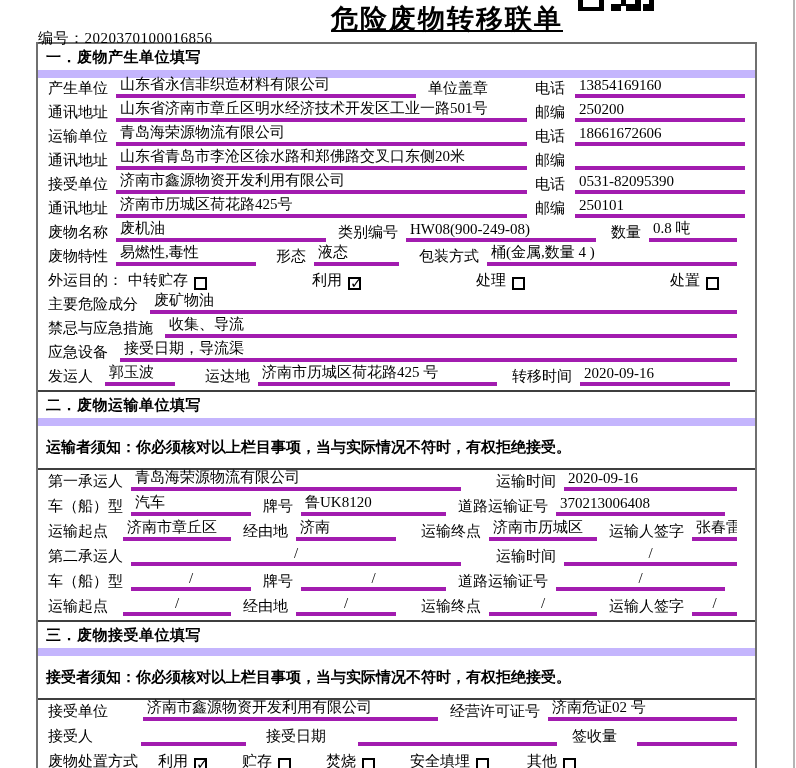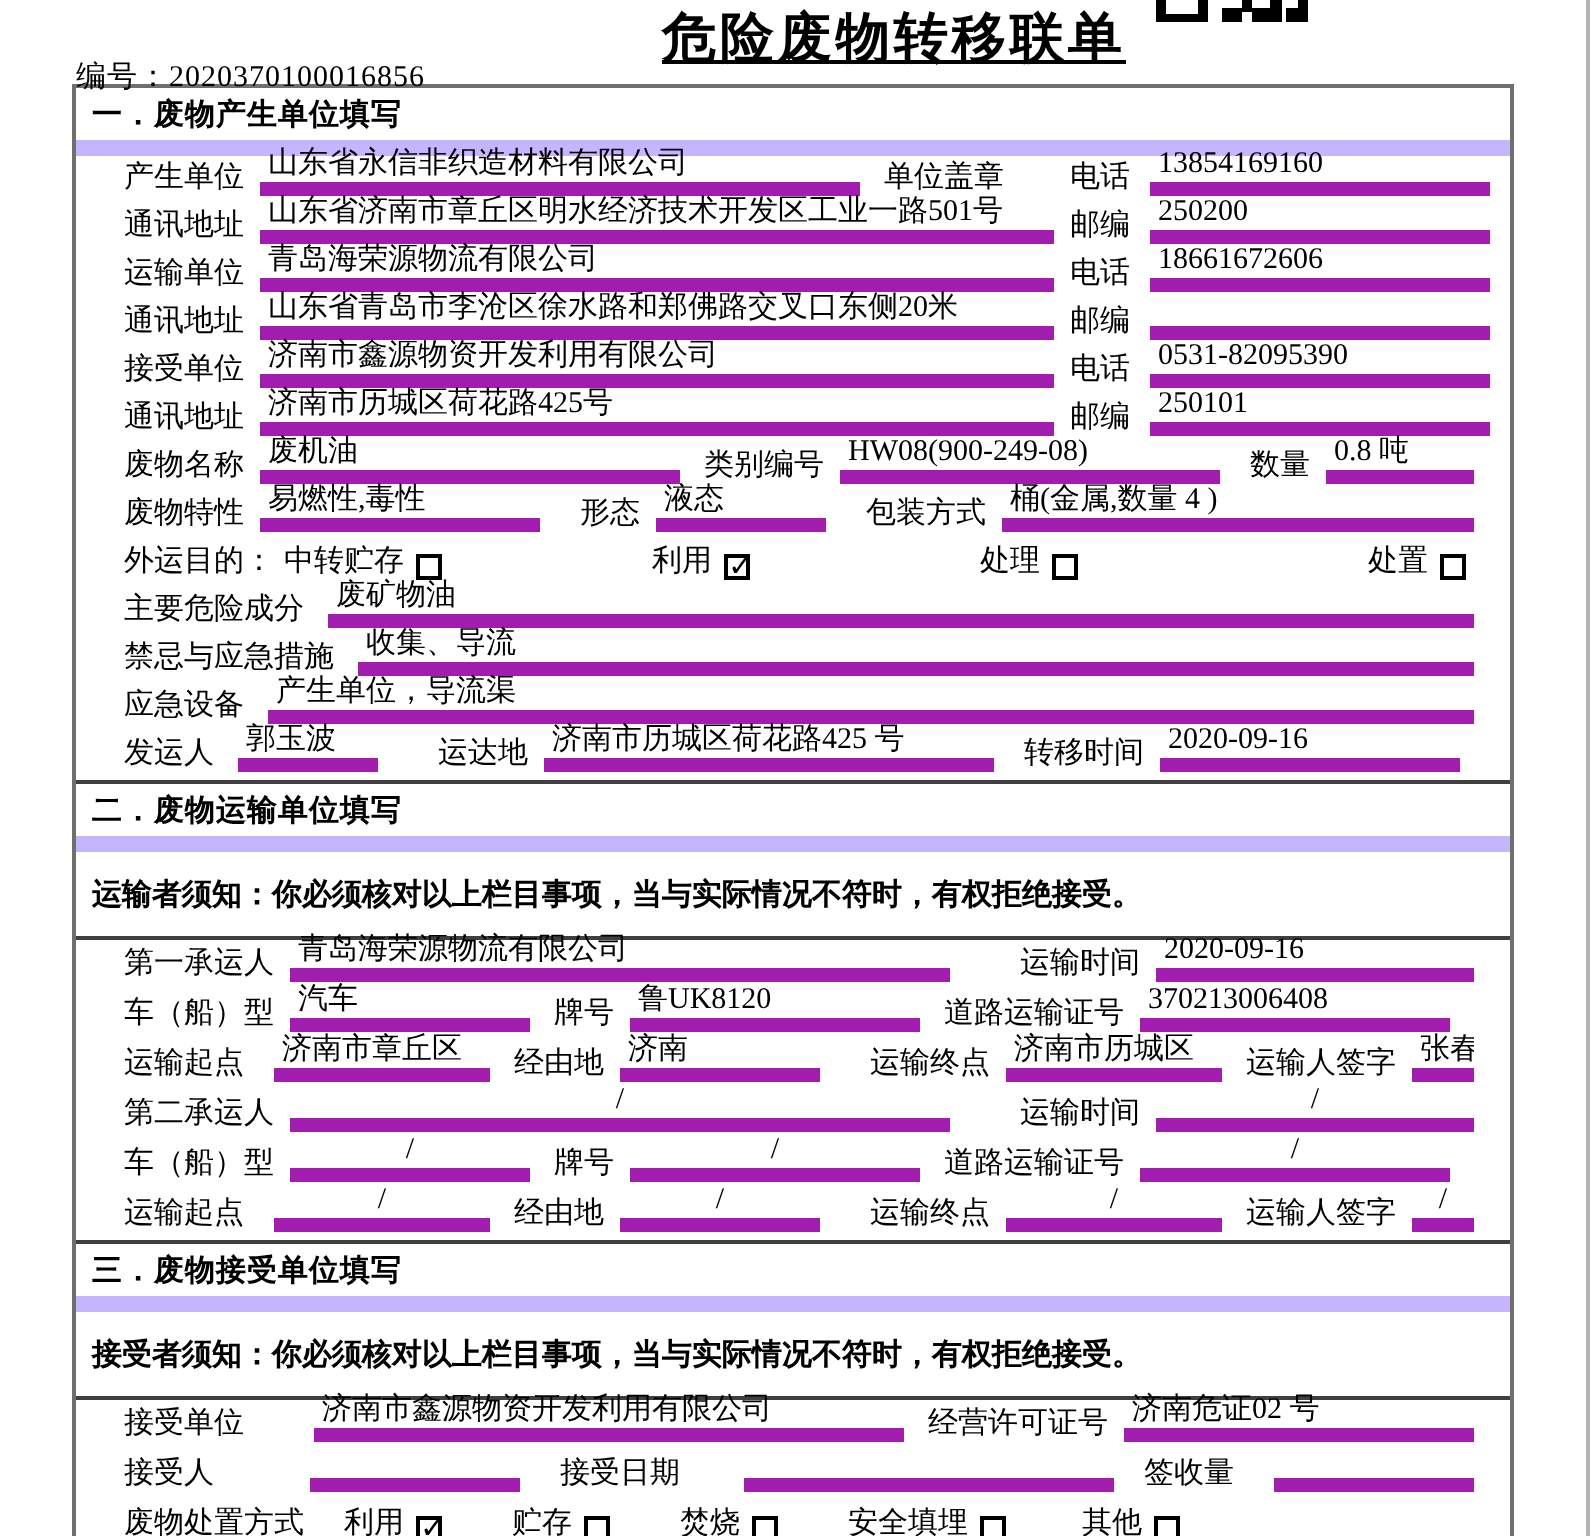--- a/index.html
+++ b/index.html
@@ -16,24 +16,24 @@
   .serial { position: absolute; left: 38px; top: 29px; letter-spacing: .5px; }
   .form-title { position: absolute; left: 331px; top: 1px; font-size: 27px; font-weight: bold; letter-spacing: 2px; text-decoration: underline; }
   .qr { position: absolute; left: 578px; top: 0; }
 
   
   .form { margin-left: 36px; width: 721px; border: 2px solid #6f6f6f; background: #fff; }
   .sec-h { font-weight: bold; font-size: 15px; padding: 4px 8px 3px 8px; border-bottom: 8px solid #c4b5fd; letter-spacing: .5px; }
   .sec-h.mid { border-top: 2px solid #3f3f3f; }
   .notice { height: 44px; display: flex; align-items: center; padding: 0 8px; border-bottom: 2px solid #3f3f3f; font-weight: bold; }
 
-  .row { display: flex; align-items: flex-end; height: 24px; padding: 0 10px 4px 24px; }
+  .row { display: flex; align-items: flex-end; height: 24px; padding: 0 10px 4px 10px; }
   .row2 { height: 25px; }
   .lb { white-space: nowrap; flex: none; }
-  .u { border-bottom: 7px solid #a21caf; white-space: nowrap; overflow: hidden; padding: 0 4px; min-width: 18px; margin-left: 8px; }
+  .u { border-bottom: 4px solid #a21caf; white-space: nowrap; overflow: hidden; padding: 0 4px; min-width: 18px; margin-left: 8px; }
   .f1 { flex: 1; }
   .sp { flex: 1; }
   .ctr { text-align: center; }
   .rg { width: 210px; display: flex; align-items: flex-end; flex: none; }
   .rg .lb { margin-right: 2px; }
   .rg .u { flex: 1; font-family: Liberation Serif, serif; }
 
   .cb { width: 13px; height: 13px; border: 2px solid #000; margin-left: 6px; flex: none; position: relative; background: #fff; }
   .cb.checked::after { content: "\2713"; position: absolute; left: 0px; top: -5px; font-size: 15px; font-weight: bold; font-family: "DejaVu Sans", sans-serif; }
 
@@ -165,21 +165,21 @@
       <span class="u f1 mr8 ml12">废矿物油</span>
     </div>
 
     <div class="row">
       <span class="lb">禁忌与应急措施</span>
       <span class="u f1 mr8 ml12">收集、导流</span>
     </div>
 
     <div class="row">
       <span class="lb">应急设备</span>
-      <span class="u f1 mr8 ml12">产生单位，导流渠</span>
+      <span class="u f1 mr8 ml12">接受日期，导流渠</span>
     </div>
 
     <div class="row">
       <span class="lb">发运人</span>
       <span class="u w70 ml12">郭玉波</span>
       <span class="lb ml30">运达地</span>
       <span class="u f1">济南市历城区荷花路425 号</span>
       <span class="lb ml15">转移时间</span>
       <span class="u w150 mr15">2020-09-16</span>
     </div>

